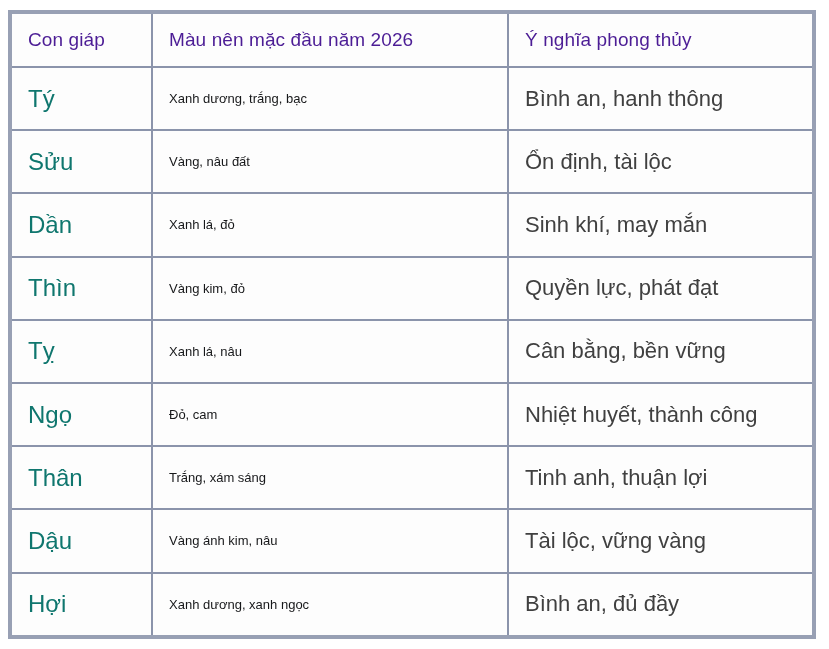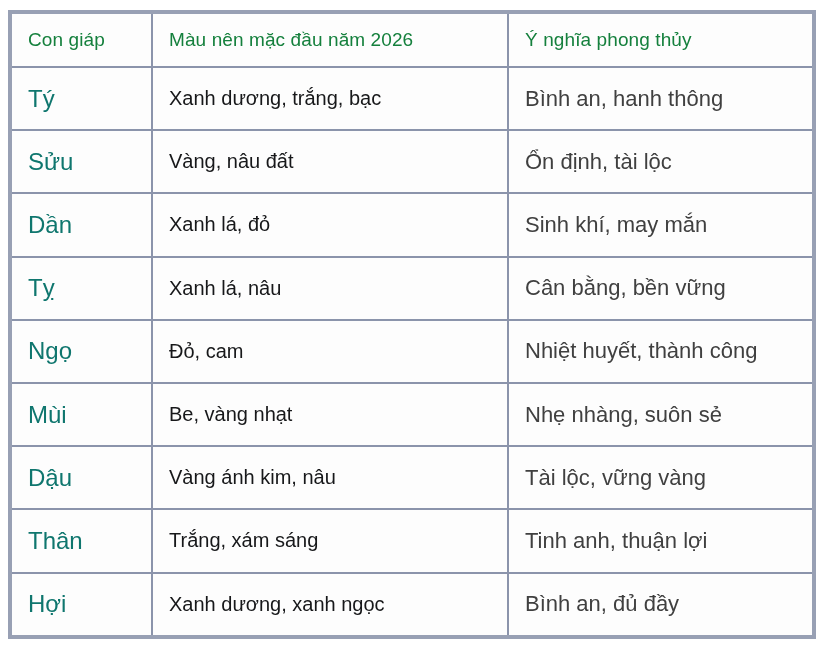--- a/index.html
+++ b/index.html
@@ -43,32 +43,32 @@
     text-align: left;
     vertical-align: middle;
     font-weight: normal;
     background: #fdfdfd;
     white-space: nowrap;
     overflow: hidden;
   }
 
   .hdr-cell {
     font-size: 19px;
-    color: #15803d;
+    color: #4c1d95;
     letter-spacing: 0.1px;
   }
 
   .zodiac-cell {
     font-size: 24px;
     color: #0f766e;
     padding-left: 18px;
   }
 
   .color-cell {
-    font-size: 20px;
+    font-size: 13px;
     color: #17181a;
   }
 
   .meaning-cell {
     font-size: 22px;
     color: #404040;
     padding-left: 17px;
   }
 
   tr.header-row th { height: 52px; }
@@ -101,43 +101,43 @@
         <td class="zodiac-cell">Sửu</td>
         <td class="color-cell">Vàng, nâu đất</td>
         <td class="meaning-cell">Ổn định, tài lộc</td>
       </tr>
       <tr class="data-row">
         <td class="zodiac-cell">Dần</td>
         <td class="color-cell">Xanh lá, đỏ</td>
         <td class="meaning-cell">Sinh khí, may mắn</td>
       </tr>
       <tr class="data-row">
+        <td class="zodiac-cell">Thìn</td>
+        <td class="color-cell">Vàng kim, đỏ</td>
+        <td class="meaning-cell">Quyền lực, phát đạt</td>
+      </tr>
+      <tr class="data-row">
         <td class="zodiac-cell">Tỵ</td>
         <td class="color-cell">Xanh lá, nâu</td>
         <td class="meaning-cell">Cân bằng, bền vững</td>
       </tr>
       <tr class="data-row">
         <td class="zodiac-cell">Ngọ</td>
         <td class="color-cell">Đỏ, cam</td>
         <td class="meaning-cell">Nhiệt huyết, thành công</td>
       </tr>
       <tr class="data-row">
-        <td class="zodiac-cell">Mùi</td>
-        <td class="color-cell">Be, vàng nhạt</td>
-        <td class="meaning-cell">Nhẹ nhàng, suôn sẻ</td>
+        <td class="zodiac-cell">Thân</td>
+        <td class="color-cell">Trắng, xám sáng</td>
+        <td class="meaning-cell">Tinh anh, thuận lợi</td>
       </tr>
       <tr class="data-row">
         <td class="zodiac-cell">Dậu</td>
         <td class="color-cell">Vàng ánh kim, nâu</td>
         <td class="meaning-cell">Tài lộc, vững vàng</td>
-      </tr>
-      <tr class="data-row">
-        <td class="zodiac-cell">Thân</td>
-        <td class="color-cell">Trắng, xám sáng</td>
-        <td class="meaning-cell">Tinh anh, thuận lợi</td>
       </tr>
       <tr class="data-row">
         <td class="zodiac-cell">Hợi</td>
         <td class="color-cell">Xanh dương, xanh ngọc</td>
         <td class="meaning-cell">Bình an, đủ đầy</td>
       </tr>
     </tbody>
   </table>
 </div>
 

